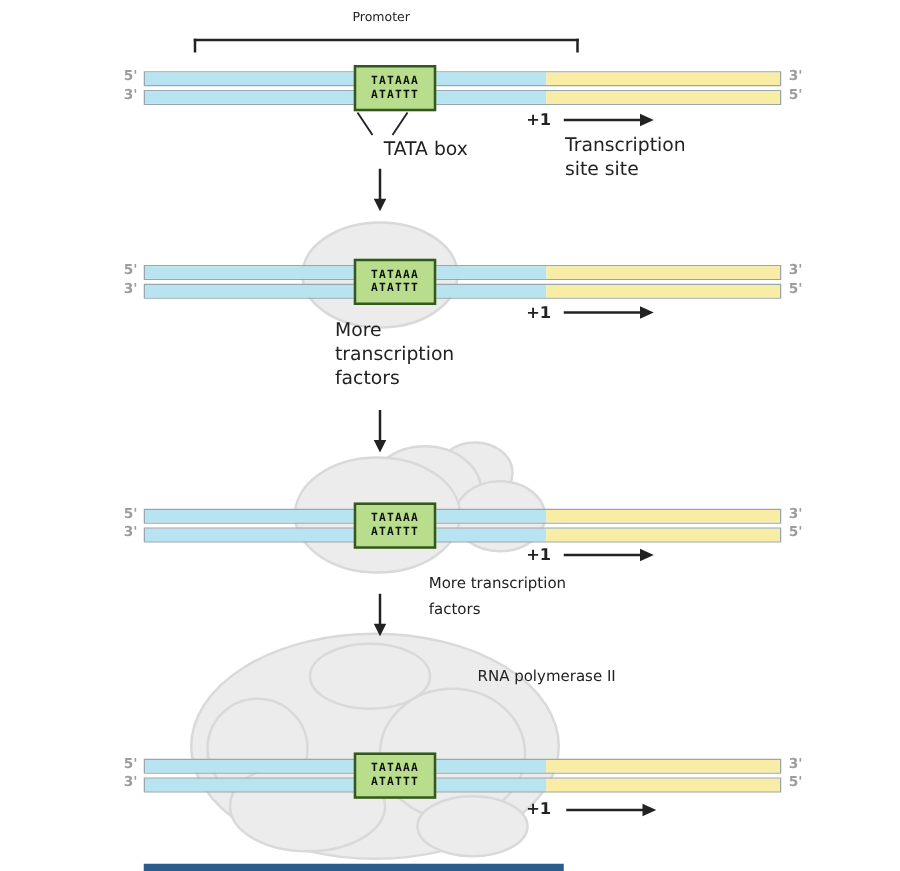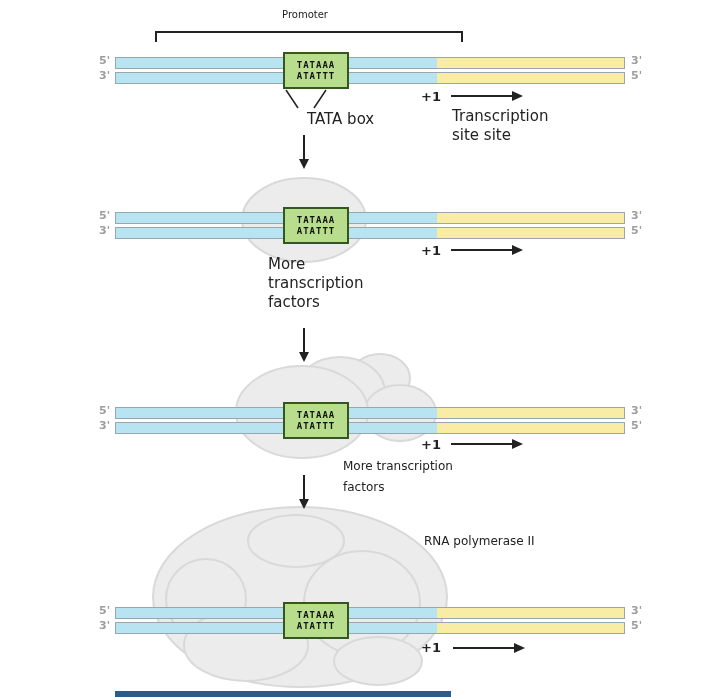--- a/index.html
+++ b/index.html
@@ -178,21 +178,21 @@
   <div class="lbl caption-lg" style="left:343px;top:456px;position:absolute">
     <div>More transcription</div>
     <div>factors</div>
   </div>
 
   <svg class="v-arrow" style="left:297px;top:474px" width="14" height="36" viewBox="0 0 14 36">
     <line x1="7" y1="1" x2="7" y2="26"></line>
       <polygon points="2,25 12,25 7,35"></polygon>
   </svg>
 
-  <div class="lbl caption-lg" style="left:424px;top:531px;position:absolute">RNA polymerase II</div>
+  <div class="lbl caption-lg" style="left:382px;top:531px;position:absolute">RNA polymerase II</div>
 
   <svg class="blob" style="left:150px;top:503px" width="306" height="190" viewBox="0 0 306 190">
     <ellipse cx="150" cy="94" rx="147" ry="90"></ellipse>
     <ellipse cx="146" cy="38" rx="48" ry="26"></ellipse>
     <circle cx="56" cy="96" r="40"></circle>
     <ellipse cx="96" cy="142" rx="62" ry="36"></ellipse>
     <ellipse cx="212" cy="100" rx="58" ry="52"></ellipse>
     <ellipse cx="228" cy="158" rx="44" ry="24"></ellipse>
   </svg>
 

